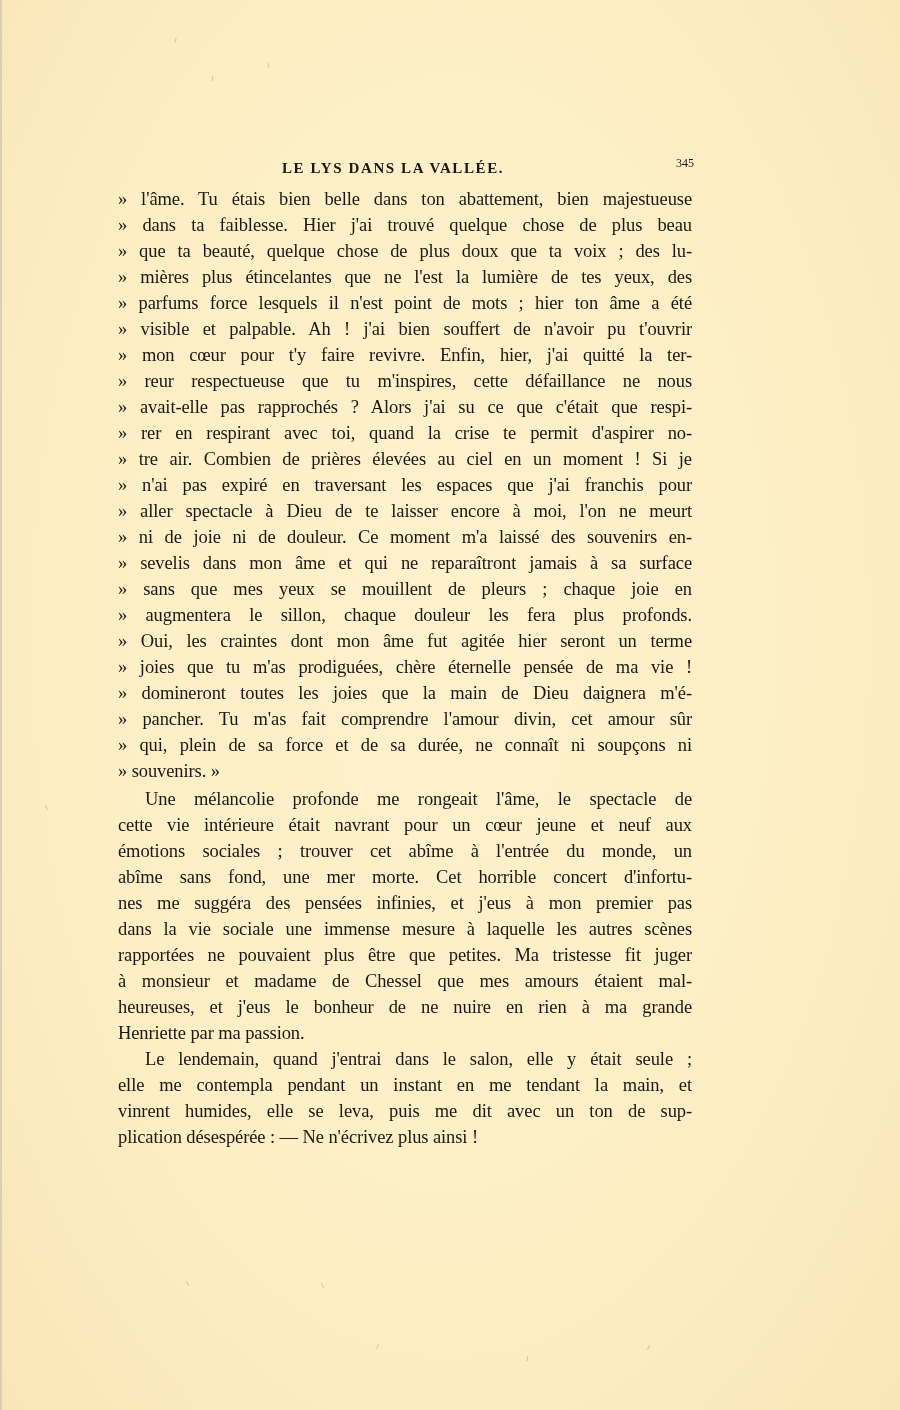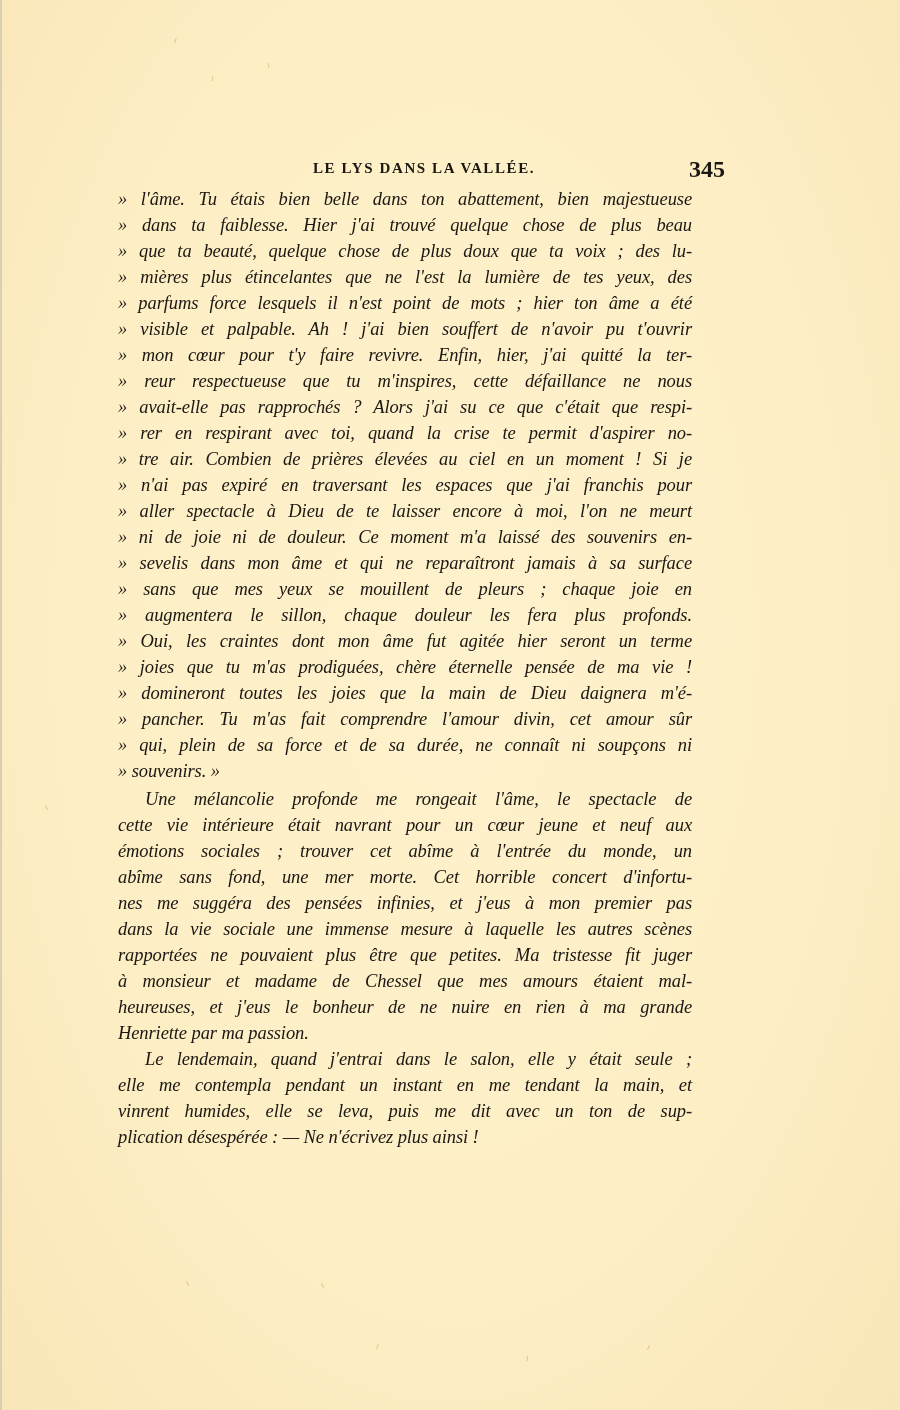--- a/index.html
+++ b/index.html
@@ -28,46 +28,43 @@
     height: 5px;
     background: #d2a868;
     opacity: 0.6;
   }
   .page-header {
     position: absolute;
     top: 156px;
     left: 282px;
     width: 412px;
     height: 28px;
-    margin-left: 31px;
   }
   .running-title {
     position: absolute;
     left: 0;
     top: 4px;
     font-size: 15px;
     font-weight: bold;
     letter-spacing: 1.6px;
     font-family: "Liberation Serif", serif;
     white-space: nowrap;
   }
   .page-number {
     position: absolute;
     right: 0;
     top: 0;
-    font-size: 24px;
+    font-size: 12px;
     font-family: "Liberation Serif", serif;
-    font-weight: bold;
   }
   .text-block {
     position: absolute;
     top: 186px;
     left: 118px;
     width: 574px;
-    font-style: italic;
   }
   .line {
     height: 26px;
     line-height: 26px;
     font-size: 18.5px;
     white-space: nowrap;
     text-align: justify;
     text-align-last: justify;
     font-family: "Liberation Serif", serif;
     letter-spacing: -0.1px;

